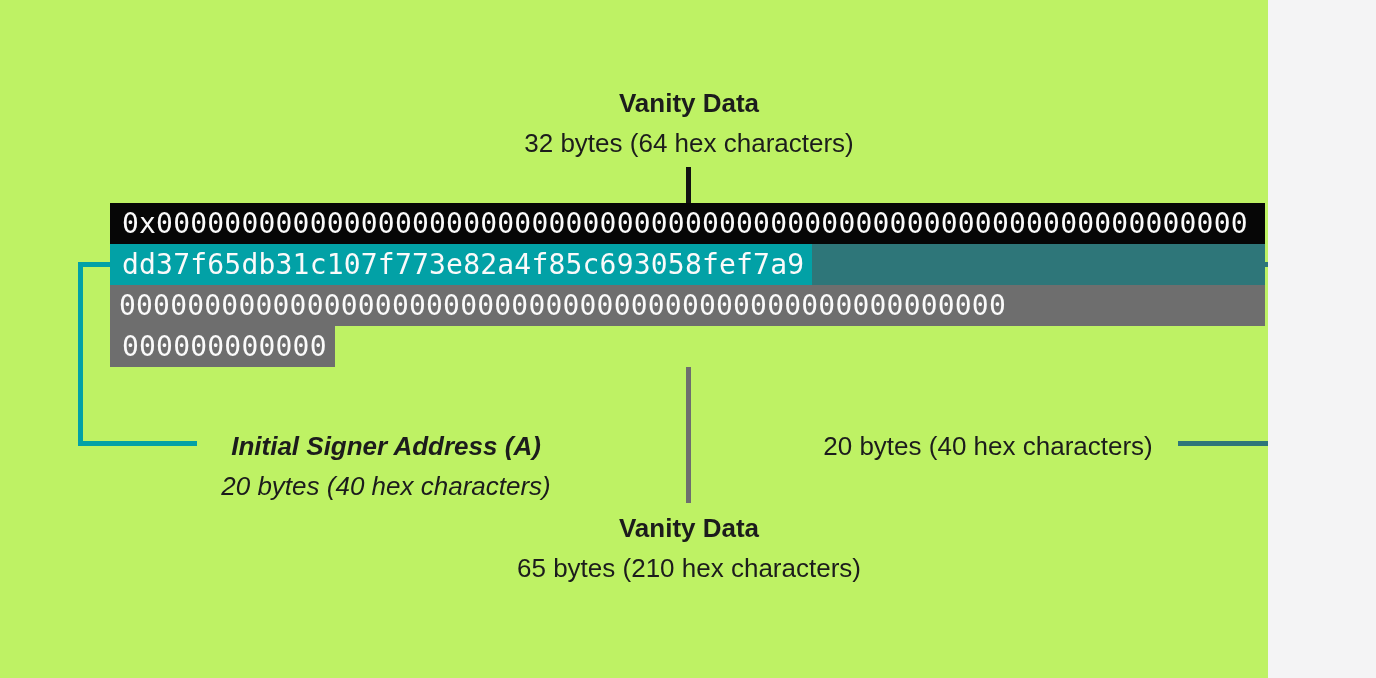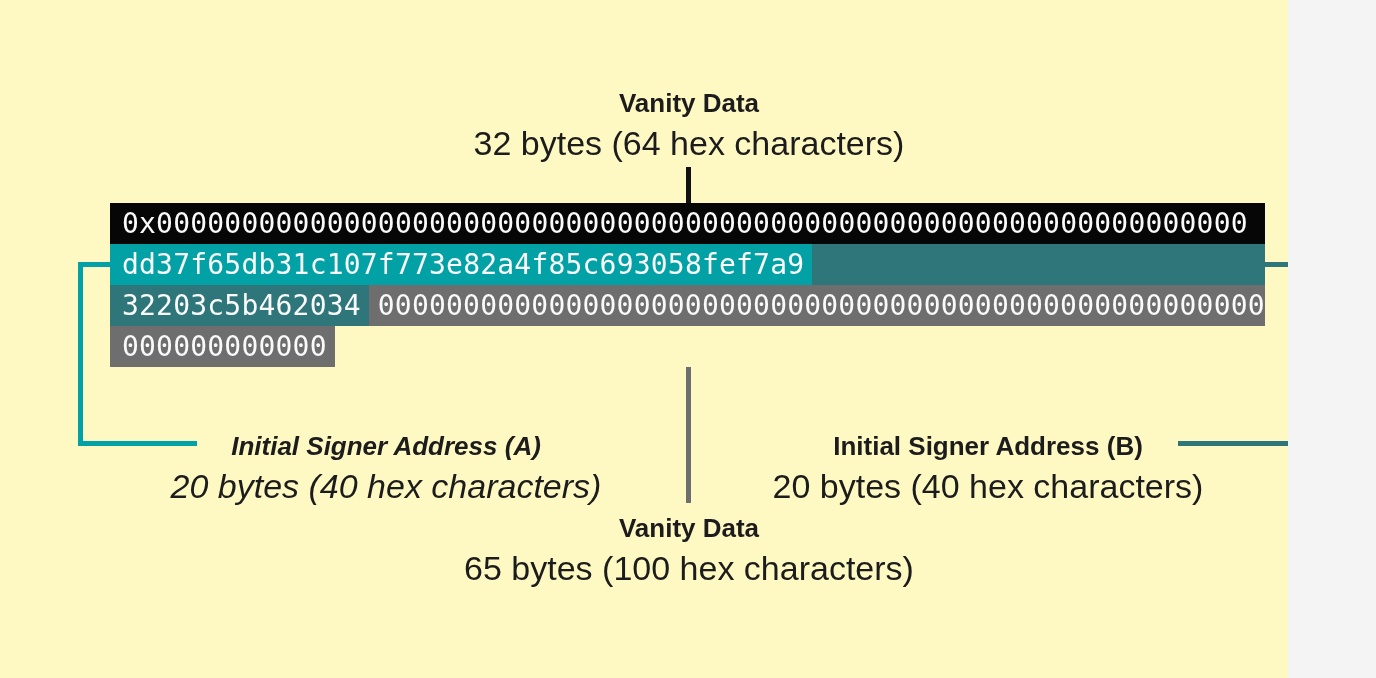--- a/index.html
+++ b/index.html
@@ -1,23 +1,23 @@
 <!DOCTYPE html>
 <html><head>
 <meta charset="utf-8">
 <style>
   html,body{margin:0;padding:0;background:#f4f4f5;}
   .canvas{
-    position:relative;width:1268px;height:678px;background:#fef9c3;
-    font-family:"Liberation Sans",sans-serif;color:#1c1c1c;overflow:hidden;padding-left:20px;
+    position:relative;width:1268px;height:678px;background:#bef264;
+    font-family:"Liberation Sans",sans-serif;color:#1c1c1c;overflow:hidden;
   }
   
   .ann{position:absolute;width:500px;text-align:center;}
   .ann-title{font-weight:700;font-size:26px;line-height:40px;}
-  .ann-sub{font-weight:400;font-size:34px;line-height:40px;}
+  .ann-sub{font-weight:400;font-size:26px;line-height:40px;}
   .ann-top{left:439px;top:83px;}
   .ann-a{left:136px;top:426px;font-style:italic;}
   .ann-b{left:738px;top:426px;}
   .ann-bottom{left:439px;top:508px;}
   
   .line{position:absolute;}
   .line-top{left:686px;top:167px;width:5px;height:36px;background:#111111;}
   .line-center{left:686px;top:367px;width:5px;height:136px;background:#6e6e6e;}
   
   .bracket{position:absolute;background:#02a1a6;}
@@ -56,21 +56,20 @@
   <div class="line line-top"></div>
 
   <div class="hexblock">
     <div class="hrow bg-black">
       <span class="seg pad-first">0x0000000000000000000000000000000000000000000000000000000000000000</span>
     </div>
     <div class="hrow bg-teal-b">
       <span class="seg bg-teal-a pad-first">dd37f65db31c107f773e82a4f85c693058fef7a9</span>
     </div>
     <div class="hrow bg-gray">
-      <span class="seg bg-teal-b pad-first">32203c5b462034</span>
       <span class="seg pad-next">0000000000000000000000000000000000000000000000000000</span>
     </div>
     <div class="hrow bg-gray fit">
       <span class="seg pad-first">000000000000</span>
     </div>
   </div>
 
   <div class="bracket bkA-h1"></div>
   <div class="bracket bkA-v"></div>
   <div class="bracket bkA-h2"></div>
@@ -78,23 +77,22 @@
   <div class="bracket bracket-b bkB-h1"></div>
   <div class="bracket bracket-b bkB-v"></div>
   <div class="bracket bracket-b bkB-h2"></div>
 
   <div class="ann ann-a">
     <div class="ann-title">Initial Signer Address (A)</div>
     <div class="ann-sub">20 bytes (40 hex characters)</div>
   </div>
 
   <div class="ann ann-b">
-    <div class="ann-title">Initial Signer Address (B)</div>
     <div class="ann-sub">20 bytes (40 hex characters)</div>
   </div>
 
   <div class="line line-center"></div>
   <div class="ann ann-bottom">
     <div class="ann-title">Vanity Data</div>
-    <div class="ann-sub">65 bytes (100 hex characters)</div>
+    <div class="ann-sub">65 bytes (210 hex characters)</div>
   </div>
 
 </div>
 
 </body></html>

